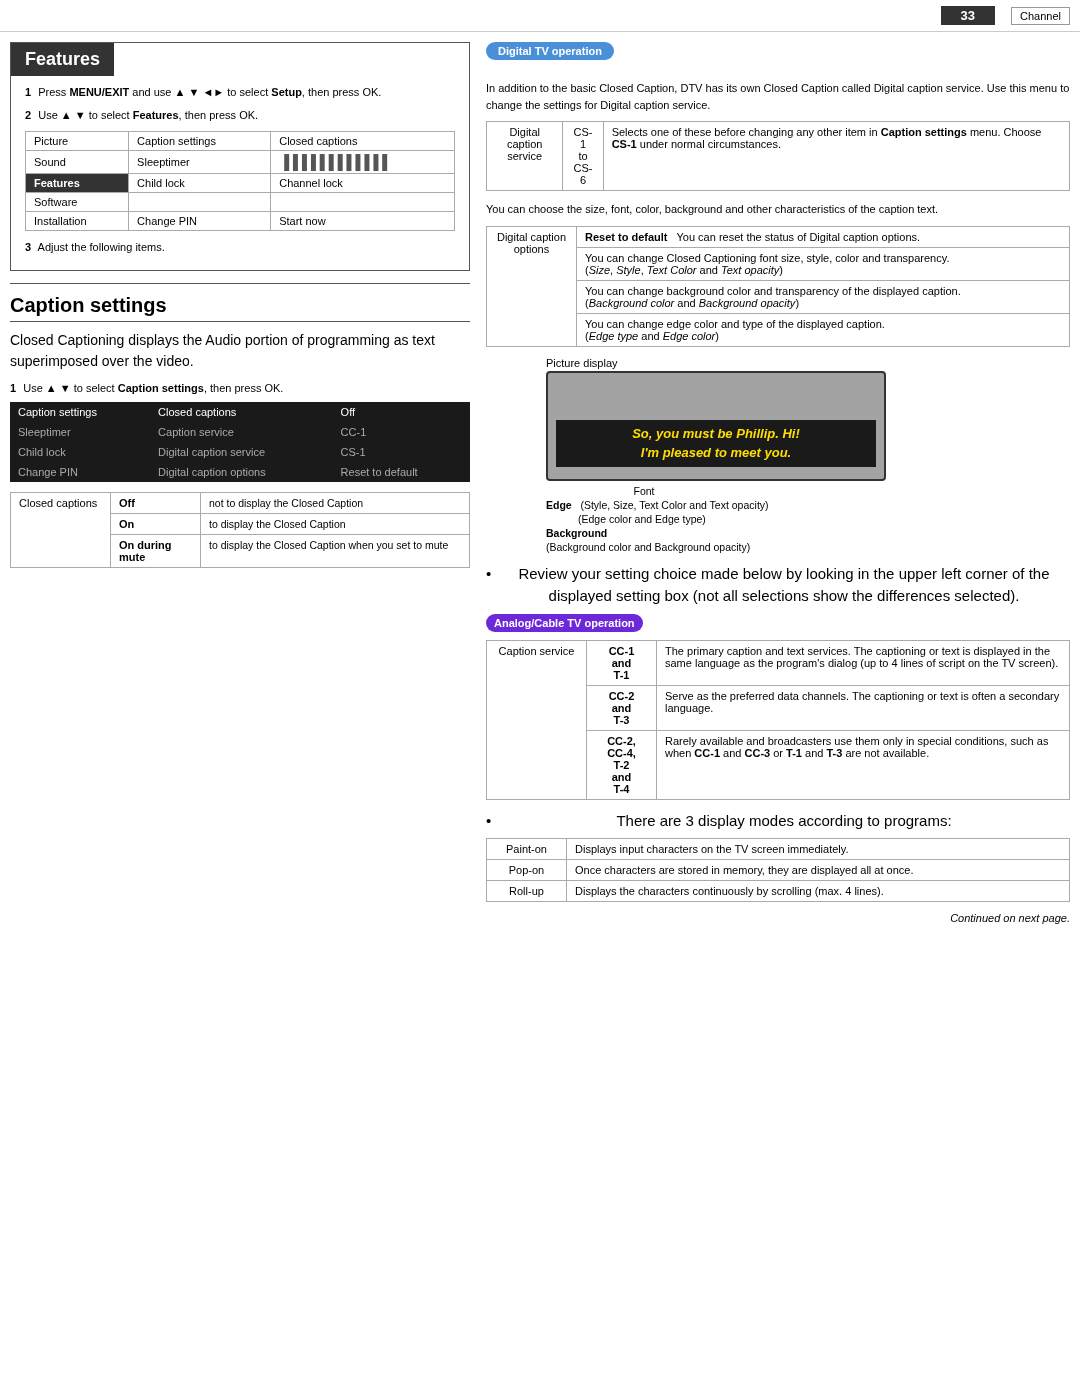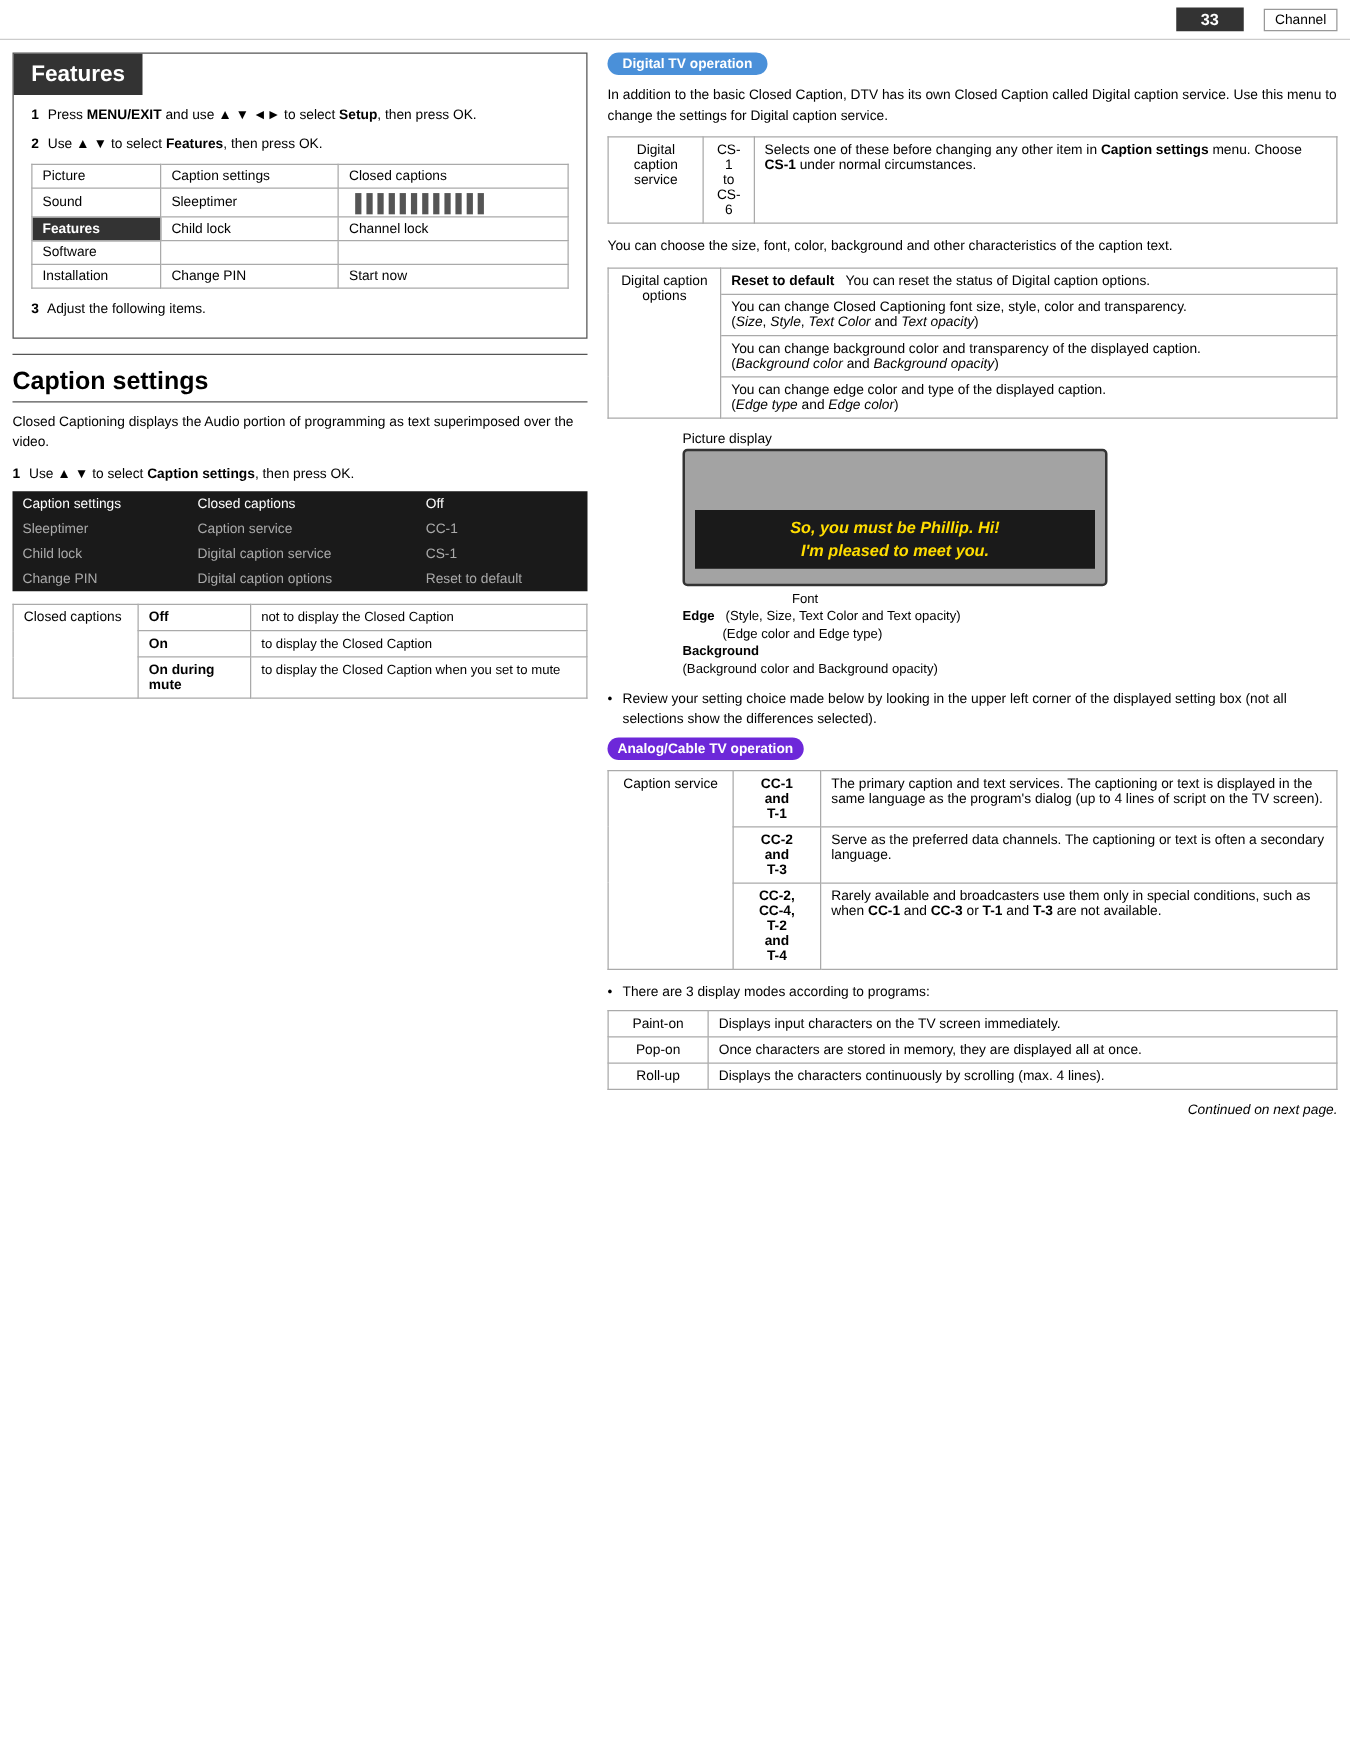--- a/index.html
+++ b/index.html
@@ -106,21 +106,21 @@
 
     
     .section-title {
       font-size: 20px;
       font-weight: bold;
       border-bottom: 1px solid #555;
       padding-bottom: 4px;
       margin-bottom: 8px;
     }
     .section-desc {
-      font-size: 11px;
+      font-size: 14px;
       margin-bottom: 8px;
       line-height: 1.5;
     }
 
     
     .caption-menu-table {
       width: 100%;
       border-collapse: collapse;
       font-size: 11px;
       margin-bottom: 10px;
@@ -165,21 +165,21 @@
     
     .digital-tv-badge {
       background: #4a90d9;
       color: #fff;
       text-align: right;
       padding: 3px 12px;
       font-size: 11px;
       font-weight: bold;
       display: inline-block;
       border-radius: 10px;
-      margin-bottom: 8px;
+      margin-bottom: 20px;
     }
     .right-col p {
       font-size: 11px;
       line-height: 1.5;
       margin-bottom: 8px;
     }
 
     
     .dcs-table {
       width: 100%;
@@ -301,25 +301,26 @@
     }
 
     .continued {
       font-style: italic;
       font-size: 11px;
       text-align: right;
       margin-top: 8px;
     }
 
     .bullet-point {
-      font-size: 11px;
+      font-size: 15px;
       line-height: 1.5;
       margin-bottom: 6px;
       padding-left: 12px;
       position: relative;
+      text-align: center;
     }
     .bullet-point::before {
       content: '•';
       position: absolute;
       left: 0;
     }
 
     .small-divider {
       border: none;
       border-top: 1px solid #555;

